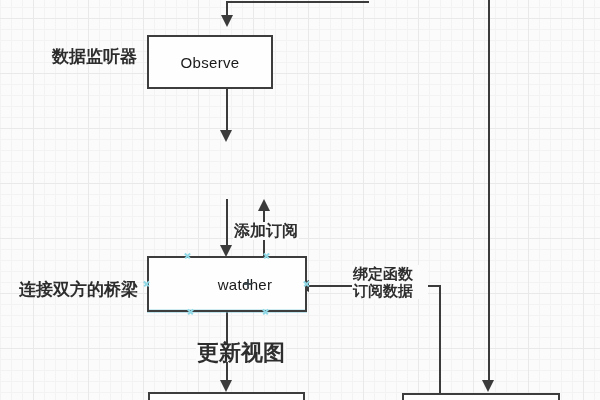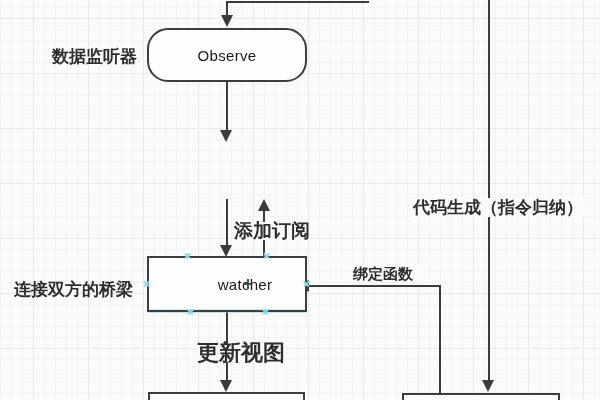--- a/index.html
+++ b/index.html
@@ -23,21 +23,21 @@
   .vline{position:absolute;width:2px;background:#3b3b3b;}
   .hline{position:absolute;height:2px;background:#3b3b3b;}
   .arrow-down{position:absolute;width:0;height:0;border-left:6px solid transparent;border-right:6px solid transparent;border-top:12px solid #3b3b3b;}
   .arrow-up{position:absolute;width:0;height:0;border-left:6px solid transparent;border-right:6px solid transparent;border-bottom:12px solid #3b3b3b;}
   .arrow-left{position:absolute;width:0;height:0;border-top:6px solid transparent;border-bottom:6px solid transparent;border-right:12px solid #3b3b3b;}
   .caption{
     position:absolute;font-size:17px;font-weight:600;color:#2d2d2d;
     white-space:nowrap;line-height:19px;
   }
   .elabel{
-    position:absolute;font-size:19px;font-weight:600;color:#2e2e2e;
+    position:absolute;font-size:16px;font-weight:600;color:#2e2e2e;
     white-space:nowrap;background:#fbfbfb;line-height:18px;z-index:3;padding:0 1px;
   }
   .z2{z-index:2;}
   .cp{position:absolute;width:7px;height:7px;z-index:4;}
   .cp::before,.cp::after{content:"";position:absolute;left:0;top:3px;width:7px;height:1.5px;background:#8fd8e6;}
   .cp::before{transform:rotate(45deg);}
   .cp::after{transform:rotate(-45deg);}
   .cross{position:absolute;width:9px;height:9px;z-index:4;opacity:.85;}
   .cross::before{content:"";position:absolute;left:4px;top:0;width:1.8px;height:9px;background:#2f3b40;}
   .cross::after{content:"";position:absolute;left:0;top:4px;width:9px;height:1.8px;background:#2f3b40;}
@@ -63,44 +63,44 @@
   <div class="vline" style="left:263px;top:210px;height:47px;"></div>
   <div class="arrow-up" style="left:258px;top:199px;"></div>
 
   <div class="vline" style="left:226px;top:312px;height:69px;"></div>
   <div class="arrow-down" style="left:220px;top:380px;"></div>
 
   <div class="vline" style="left:439px;top:286px;height:107px;"></div>
   <div class="hline" style="left:308px;top:285px;width:133px;"></div>
   <div class="arrow-left" style="left:297px;top:280px;"></div>
 
-  <div class="node z2" style="left:147px;top:28px;width:160px;height:54px;border-radius:21px;">
+  <div class="node z2" style="left:147px;top:35px;width:126px;height:54px;">
     <span>Observe</span>
   </div>
 
 
   <div class="node z2" style="left:147px;top:256px;width:160px;height:56px;box-shadow:0 1px 0 rgba(120,200,220,.45), inset 0 -1px 0 rgba(120,200,220,.35);padding-left:36px;">
     <span>watcher</span>
   </div>
 
   <div class="cp" style="left:184px;top:252px;"></div>
   <div class="cp" style="left:263px;top:252px;"></div>
   <div class="cp" style="left:187px;top:308px;"></div>
   <div class="cp" style="left:262px;top:308px;"></div>
   <div class="cp" style="left:143px;top:280px;"></div>
   <div class="cp" style="left:303px;top:280px;"></div>
   <div class="cross" style="left:243px;top:279px;"></div>
 
   <div class="node z2" style="left:148px;top:392px;width:157px;height:20px;"></div>
   <div class="node z2" style="left:402px;top:393px;width:158px;height:18px;"></div>
 
   <div class="caption" style="left:17px;top:47px;width:120px;text-align:right;">数据监听器</div>
-  <div class="caption" style="left:14px;top:280px;width:124px;">连接双方的桥梁</div>
+  <div class="caption" style="left:14px;top:280px;width:124px;text-align:right;">连接双方的桥梁</div>
 
-  <div class="caption" style="left:411px;top:198px;background:#fbfbfb;z-index:3;padding:0 2px;">代码生成（指令归纳）</div>
 
   <div class="elabel" style="left:233px;top:222px;">添加订阅</div>
   <div class="elabel" style="left:196px;top:344px;font-size:22px;">更新视图</div>
   <div class="elabel" style="left:352px;top:265px;width:74px;text-align:left;font-size:15px;line-height:17px;">
     <div>绑定函数</div>
+    <div>订阅数据</div>
   </div>
 
 </div>
 
 </body></html>

